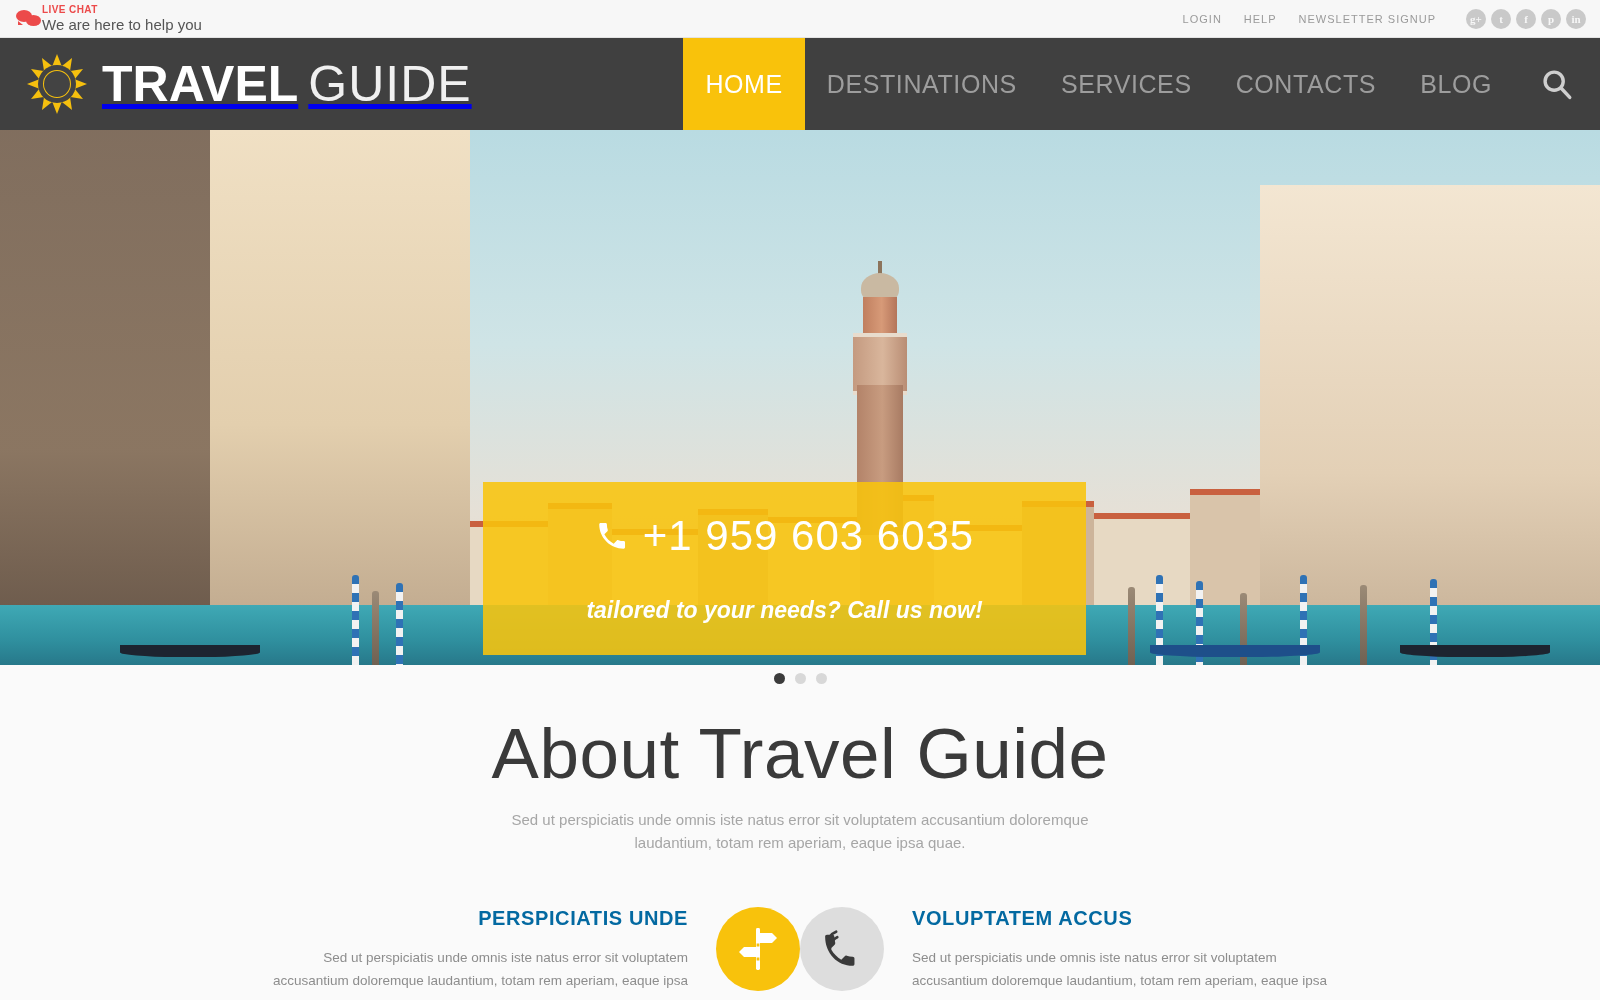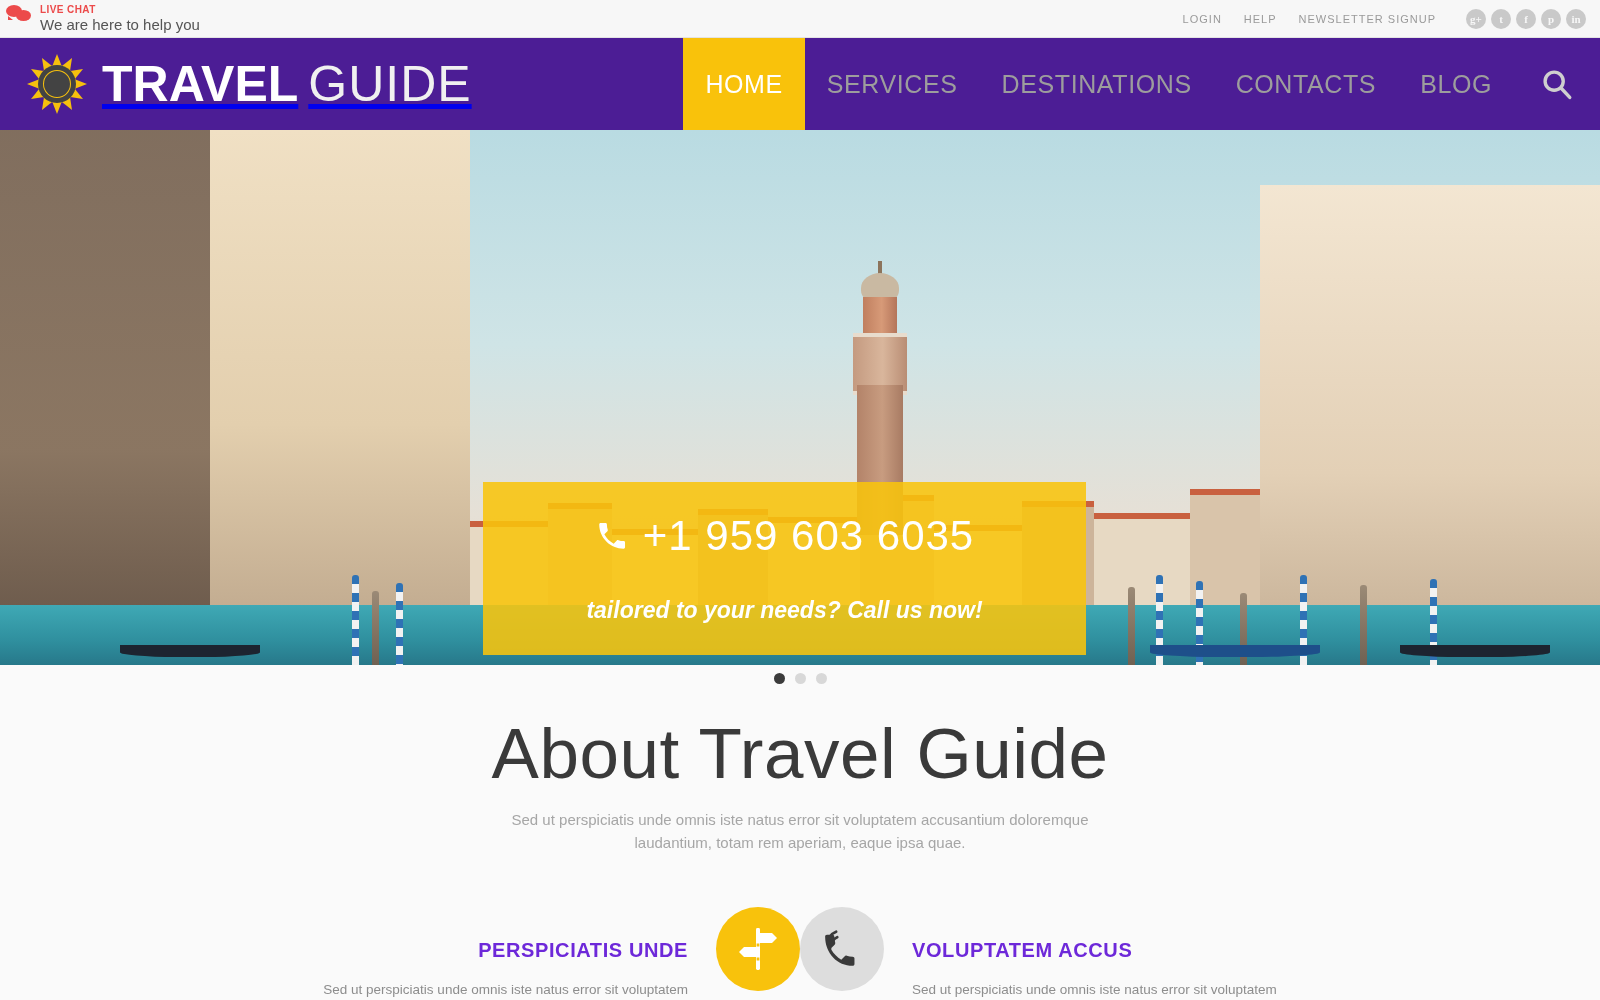--- a/index.html
+++ b/index.html
@@ -11,21 +11,21 @@
   }
 
   
   .topbar {
     position: relative;
     height: 38px;
     background: #f7f7f7;
     border-bottom: 1px solid #e3e3e3;
     display: flex; align-items: center;
   }
-  .livechat { display: flex; gap: 8px; padding-left: 6px; }
+  .livechat { display: flex; align-items: center; padding-left: 16px; }
   .chat-bubbles { position: relative; width: 26px; height: 20px; flex: none; }
   .chat-bubbles .b1, .chat-bubbles .b2 {
     position: absolute; background: #ec4a4a; border-radius: 50%;
   }
   .chat-bubbles .b1 { width: 16px; height: 12px; left: 0; top: 1px; }
   .chat-bubbles .b2 { width: 15px; height: 11px; left: 10px; top: 6px; }
   .chat-bubbles .b1:after {
     content: ""; position: absolute; left: 2px; bottom: -3px;
     border-left: 5px solid #ec4a4a; border-top: 4px solid transparent;
     border-bottom: 0 solid transparent;
@@ -48,21 +48,21 @@
   .socials { display: flex; align-items: center; gap: 5px; margin-left: 12px; }
   .soc {
     width: 20px; height: 20px; border-radius: 50%; background: #c9c9c9;
     display: flex; align-items: center; justify-content: center;
     color: #f7f7f7; font-size: 11px; font-weight: bold;
     font-family: "Liberation Serif", serif;
   }
 
   
   .header {
-    position: relative; height: 92px; background: #4c1d95;
+    position: relative; height: 92px; background: #404040;
     display: flex; align-items: stretch;
   }
   .logo { display: flex; align-items: center; gap: 14px; padding-left: 26px; }
   .sun { position: relative; width: 62px; height: 62px; flex: none; }
   .sun .ray-wrap { position: absolute; inset: 0; }
   .sun .ray {
     position: absolute; left: 50%; top: 50%; width: 14px; height: 60px;
     margin: -30px 0 0 -7px; background: #f6c00e;
     clip-path: polygon(50% 0%, 100% 30%, 100% 70%, 50% 100%, 0% 70%, 0% 30%);
   }
@@ -196,22 +196,22 @@
     font-size: 15px; color: #a6a6a6; line-height: 1.55;
   }
 
   .features {
     display: flex; justify-content: center; gap: 0; margin-top: 52px;
   }
   .feat { display: flex; width: 550px; gap: 28px; }
   .feat.left { justify-content: flex-end; text-align: right; }
   .feat.right { justify-content: flex-start; text-align: left; }
   .feat h3 {
-    font-size: 20px; font-weight: bold; color: #6d28d9;
-    letter-spacing: .6px; text-transform: uppercase; margin-top: 32px;
+    font-size: 20px; font-weight: bold; color: #0369a1;
+    letter-spacing: .6px; text-transform: uppercase;
   }
   .feat p {
     margin-top: 16px; font-size: 13.5px; color: #8d8d8d; line-height: 1.75;
   }
   .circ {
     width: 84px; height: 84px; border-radius: 50%; flex: none;
     display: flex; align-items: center; justify-content: center;
   }
   .circ.yellow { background: #f8c20c; }
   .circ.gray { background: #dddddd; }
@@ -273,22 +273,22 @@
       <span class="hole"></span>
     </span>
     <span class="brand">
       <span class="b1">TRAVEL</span>
       <span class="b2">GUIDE</span>
     </span>
   </a>
 
   <nav class="nav">
     <a class="nav-item active" href="#">HOME</a>
+    <a class="nav-item" href="#">DESTINATIONS</a>
     <a class="nav-item" href="#">SERVICES</a>
-    <a class="nav-item" href="#">DESTINATIONS</a>
     <a class="nav-item" href="#">CONTACTS</a>
     <a class="nav-item" href="#">BLOG</a>
     <span class="search-btn">
       <svg width="34" height="34" viewBox="0 0 24 24" fill="none" stroke="#cfcfcf" stroke-width="2.4">
         <circle cx="10" cy="10" r="6.4"></circle>
         <line x1="15" y1="15" x2="21" y2="21.5" stroke-linecap="round"></line>
       </svg>
     </span>
   </nav>
 </div>

